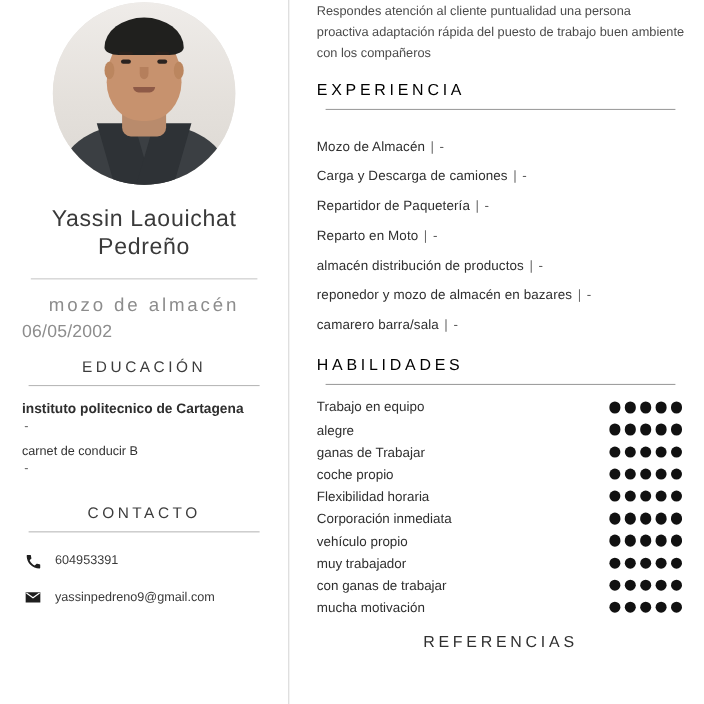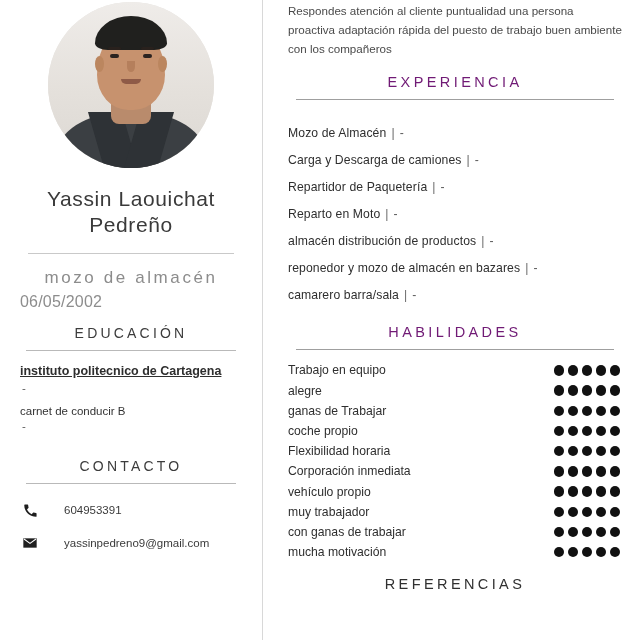--- a/index.html
+++ b/index.html
@@ -156,38 +156,37 @@
     height: 1px;
     background: #b9b9b9;
     margin: 9px 6px 0 6px;
   }
   .school {
     margin-top: 12px;
     font-size: 12.5px;
     font-weight: bold;
     color: #2e2e2e;
     line-height: 1.32;
-    text-decoration: underline;
   }
   .edu-line {
     margin-top: 11px;
     font-size: 11.5px;
     color: #333;
   }
   .edu-dash {
     margin-top: 3px;
     font-size: 11.5px;
     color: #5a5a5a;
     padding-left: 2px;
   }
   .contact-list { margin-top: 16px; }
   .contact-row {
     display: flex;
     align-items: center;
-    gap: 24px;
+    gap: 10px;
     margin-bottom: 13px;
   }
   .contact-row .ico {
     width: 20px; height: 20px;
     flex: 0 0 20px;
     display: flex; align-items: center; justify-content: center;
     color: #1f1f1f;
   }
   .contact-row .txt {
     font-size: 11.5px;
@@ -201,24 +200,24 @@
     position: relative;
   }
   .intro {
     margin-top: 0;
     padding-top: 2px;
     font-size: 11.6px;
     line-height: 1.62;
     color: #4a4a4a;
   }
   .rsec-title {
-    text-align: center;
+    text-align: left;
     font-size: 14.5px;
     letter-spacing: 3.4px;
-    color: #701a75;
+    color: #000000;
     margin-top: 16px;
   }
   .rsec-rule {
     height: 1px;
     background: #9f9f9f;
     margin: 9px 8px 0 8px;
   }
   .exp-list { margin-top: 19px; }
   .exp-item {
     font-size: 12.2px;

